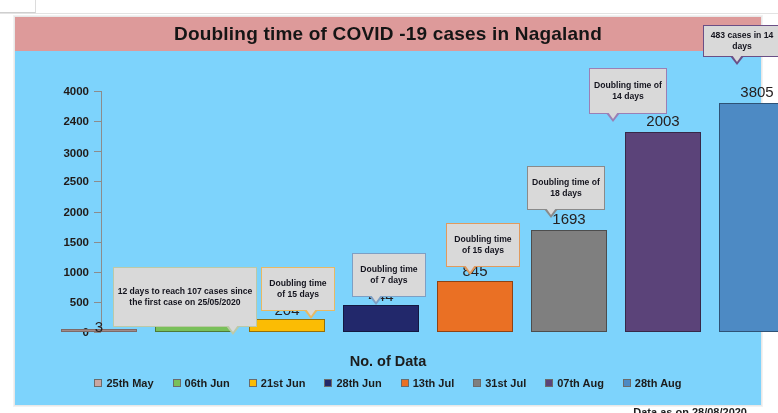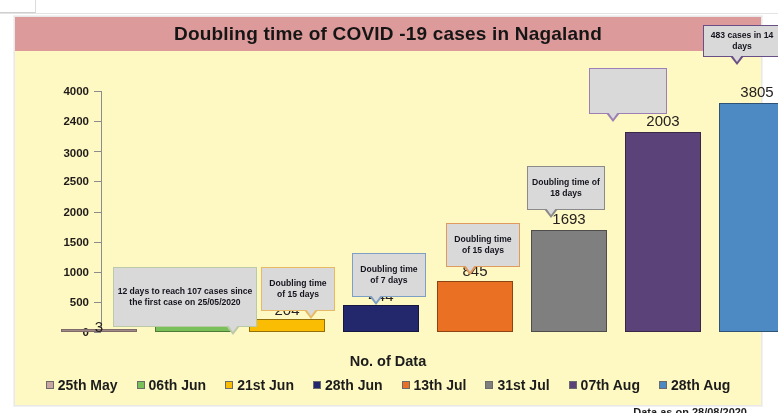--- a/index.html
+++ b/index.html
@@ -36,21 +36,21 @@
     border-right: 1px solid #dcdcdc;
     border-bottom: 1px solid #cfcfcf;
     box-sizing: border-box;
   }
   .chart-frame {
     position: absolute;
     left: 14px;
     top: 16px;
     width: 748px;
     height: 390px;
-    background: #fef9c3;
+    background: #7dd3fc;
     border: 1px solid #e8e8e8;
     box-sizing: border-box;
     box-shadow: 0 0 0 1px #f2f2f2;
   }
   .title-band {
     position: absolute;
     left: 0; top: 0;
     width: 746px;
     height: 34px;
     background: #dd9a9a;
@@ -165,21 +165,21 @@
     width: 746px;
     display: flex;
     justify-content: center;
     align-items: center;
     gap: 19px;
   }
   .legend-item {
     display: flex;
     align-items: center;
     gap: 4px;
-    font-size: 14px;
+    font-size: 11px;
     font-weight: bold;
     color: #1c1c1c;
     white-space: nowrap;
   }
   .legend-swatch {
     width: 8px;
     height: 8px;
     border: 1px solid #6b6b6b;
     box-sizing: border-box;
     display: inline-block;
@@ -269,20 +269,21 @@
         <span>Doubling time of 15 days</span>
         <span class="tail" style="left:16px; border-top-color:#e09a5e;"></span>
       </div>
 
       <div class="callout" style="left:512px; top:115px; width:78px; height:44px; border-color:#8a8a8a;">
         <span>Doubling time of 18 days</span>
         <span class="tail" style="left:16px; border-top-color:#8a8a8a;"></span>
       </div>
 
       <div class="callout" style="left:574px; top:17px; width:78px; height:46px; border-color:#9b7fb5;">
+        <span>Doubling time of 14 days</span>
         <span class="tail" style="left:16px; border-top-color:#9b7fb5;"></span>
       </div>
 
       <div class="callout" style="left:688px; top:-26px; width:78px; height:32px; border-color:#6a4f86;">
         <span>483 cases in 14 days</span>
         <span class="tail" style="left:26px; border-top-color:#6a4f86;"></span>
       </div>
 
     </div>
 

